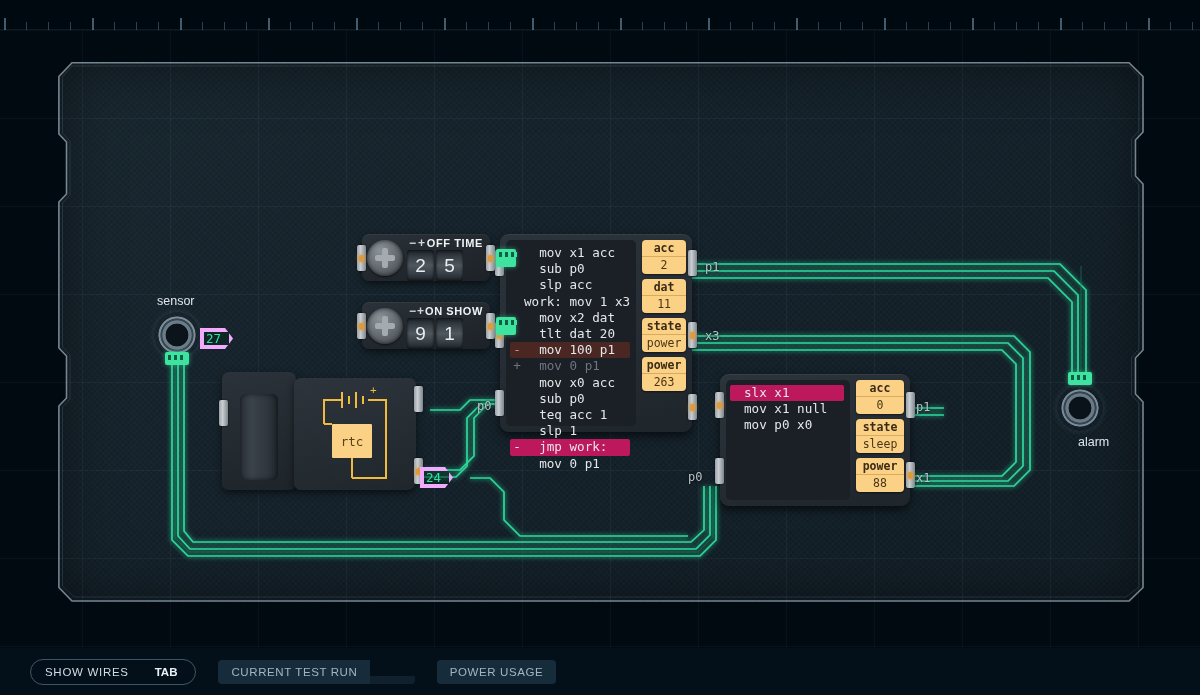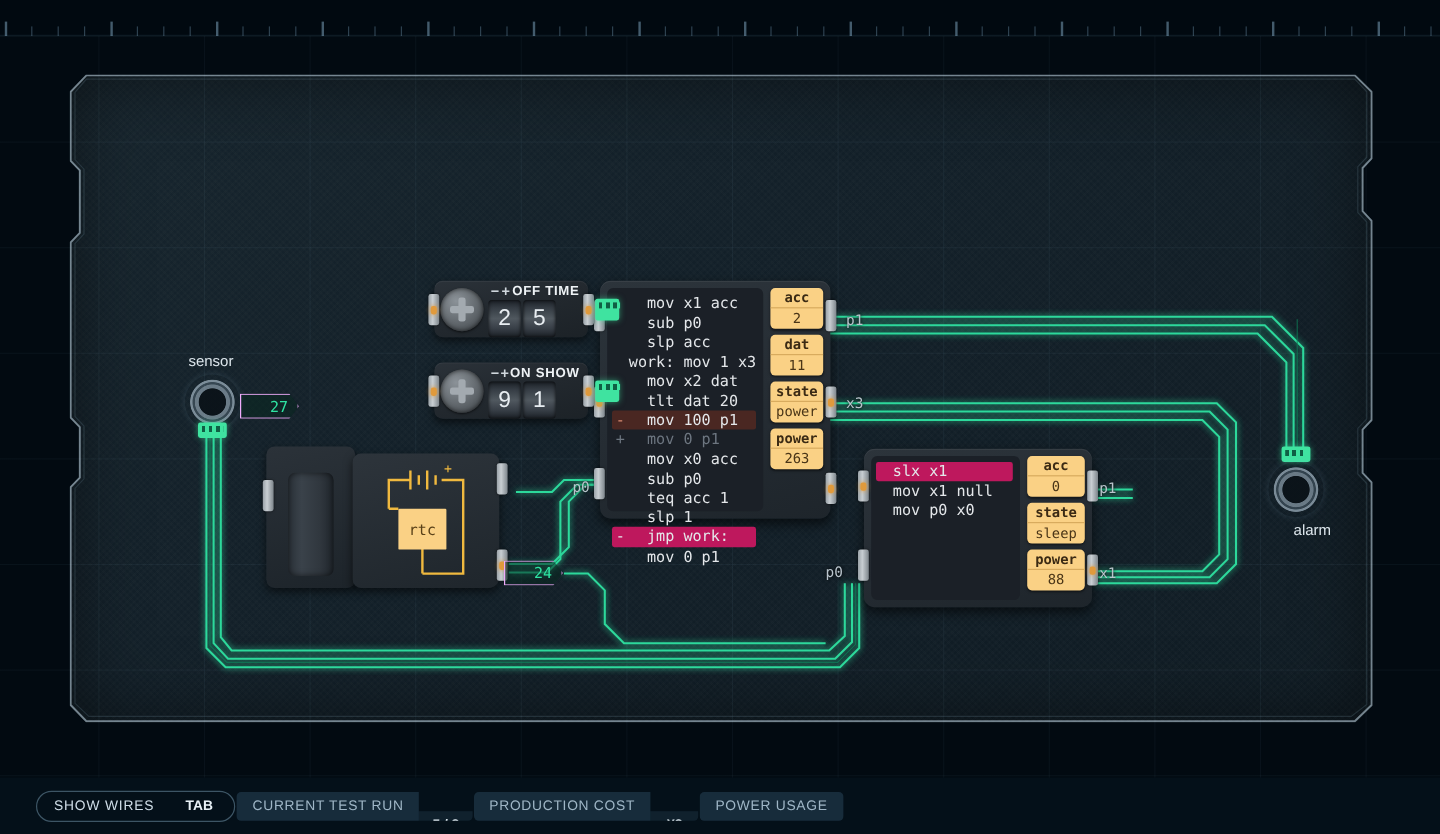--- a/index.html
+++ b/index.html
@@ -149,32 +149,32 @@
   
   .round { position: absolute; width: 46px; height: 46px; border-radius: 50%;
     background: radial-gradient(circle at 50% 50%, rgba(10,18,24,0.9) 0 34%, rgba(175,195,210,0.55) 36% 44%, rgba(125,150,168,0.30) 46% 50%, rgba(190,210,225,0.6) 52% 56%, rgba(10,18,24,0) 58%);
     box-shadow: 0 0 6px rgba(150,190,215,0.18); }
   .round-label { position: absolute; color: #dde6ec; font-size: 12.5px; }
   .conn-tab { position: absolute; width: 24px; height: 13px; border-radius: 2px;
     background: #3fe3a0; box-shadow: 0 0 5px rgba(63,227,160,0.55); }
   .conn-tab::after { content:""; position:absolute; left:3px; top:3px; width:18px; height:5px;
     background: repeating-linear-gradient(90deg,#0f5f44 0 3px, #3fe3a0 3px 6px); }
 
-  .tagval { position: absolute; height: 21px; padding: 0 8px 0 24px;
+  .tagval { position: absolute; height: 21px; padding: 0 8px 0 2px;
     display: flex; align-items: center;
     color: #2fe3a2; font-family: "DejaVu Sans Mono", monospace; font-size: 12.5px;
-    border: 1px solid #f0abfc; background: rgba(10,40,32,0.55);
+    border: 4px solid #f0abfc; background: rgba(10,40,32,0.55);
     clip-path: polygon(0 0, calc(100% - 8px) 0, 100% 50%, calc(100% - 8px) 100%, 0 100%); }
 
   .wlabel { position: absolute; color: #b9c4cc; font-family: "DejaVu Sans Mono", monospace;
     font-size: 12px; text-shadow: 0 0 3px #000; }
 
   
   .toolbar { position: absolute; left: 0; bottom: 0; width: 1200px; height: 47px;
-    background: #041019; display: flex; align-items: center; gap: 1px; padding-left: 30px; }
+    background: #041019; display: flex; align-items: center; gap: 22px; padding-left: 30px; }
   .tb-pill { display: flex; align-items: center; height: 24px; border-radius: 4px;
     overflow: hidden; }
   .tb-lab { background: rgba(70,110,140,0.30); color: #9fb6c6; font-size: 11.5px;
     letter-spacing: 0.6px; padding: 0 13px; height: 28px; display: flex; align-items: center; }
   .tb-val { background: rgba(70,110,140,0.18); color: #dfe9f0; font-size: 11.5px;
     font-weight: bold; padding: 0 11px; height: 24px; display: flex; align-items: center;
     justify-content: center; min-width: 40px; margin-top: 32px; }
   .tb-btn { display: flex; align-items: center; height: 26px; border-radius: 13px;
     border: 1px solid rgba(130,170,195,0.45); padding: 0 6px 0 14px; }
   .tb-btn .t { color: #cfdde7; font-size: 11.5px; letter-spacing: 0.7px; }
@@ -430,24 +430,20 @@
     <div class="tb-btn">
       <span class="t">SHOW WIRES</span>
       <span class="k">TAB</span>
     </div>
 
     <div class="tb-pill">
       <span class="tb-lab">CURRENT TEST RUN</span>
       <span class="tb-val">5 / 8</span>
     </div>
 
-    <div class="tb-pill">
-      <span class="tb-lab">PRODUCTION COST</span>
-      <span class="tb-val">¥8</span>
-    </div>
 
     <div class="tb-pill">
       <span class="tb-lab">POWER USAGE</span>
     </div>
 
 
   </div>
 <div class="port lit" style="left: 357px; top: 245px;"></div>
     <div class="port lit" style="left: 486px; top: 245px;"></div>
     <div class="conn-tab" style="left: 496px; top: 249px; width: 20px; height: 18px;"></div>

